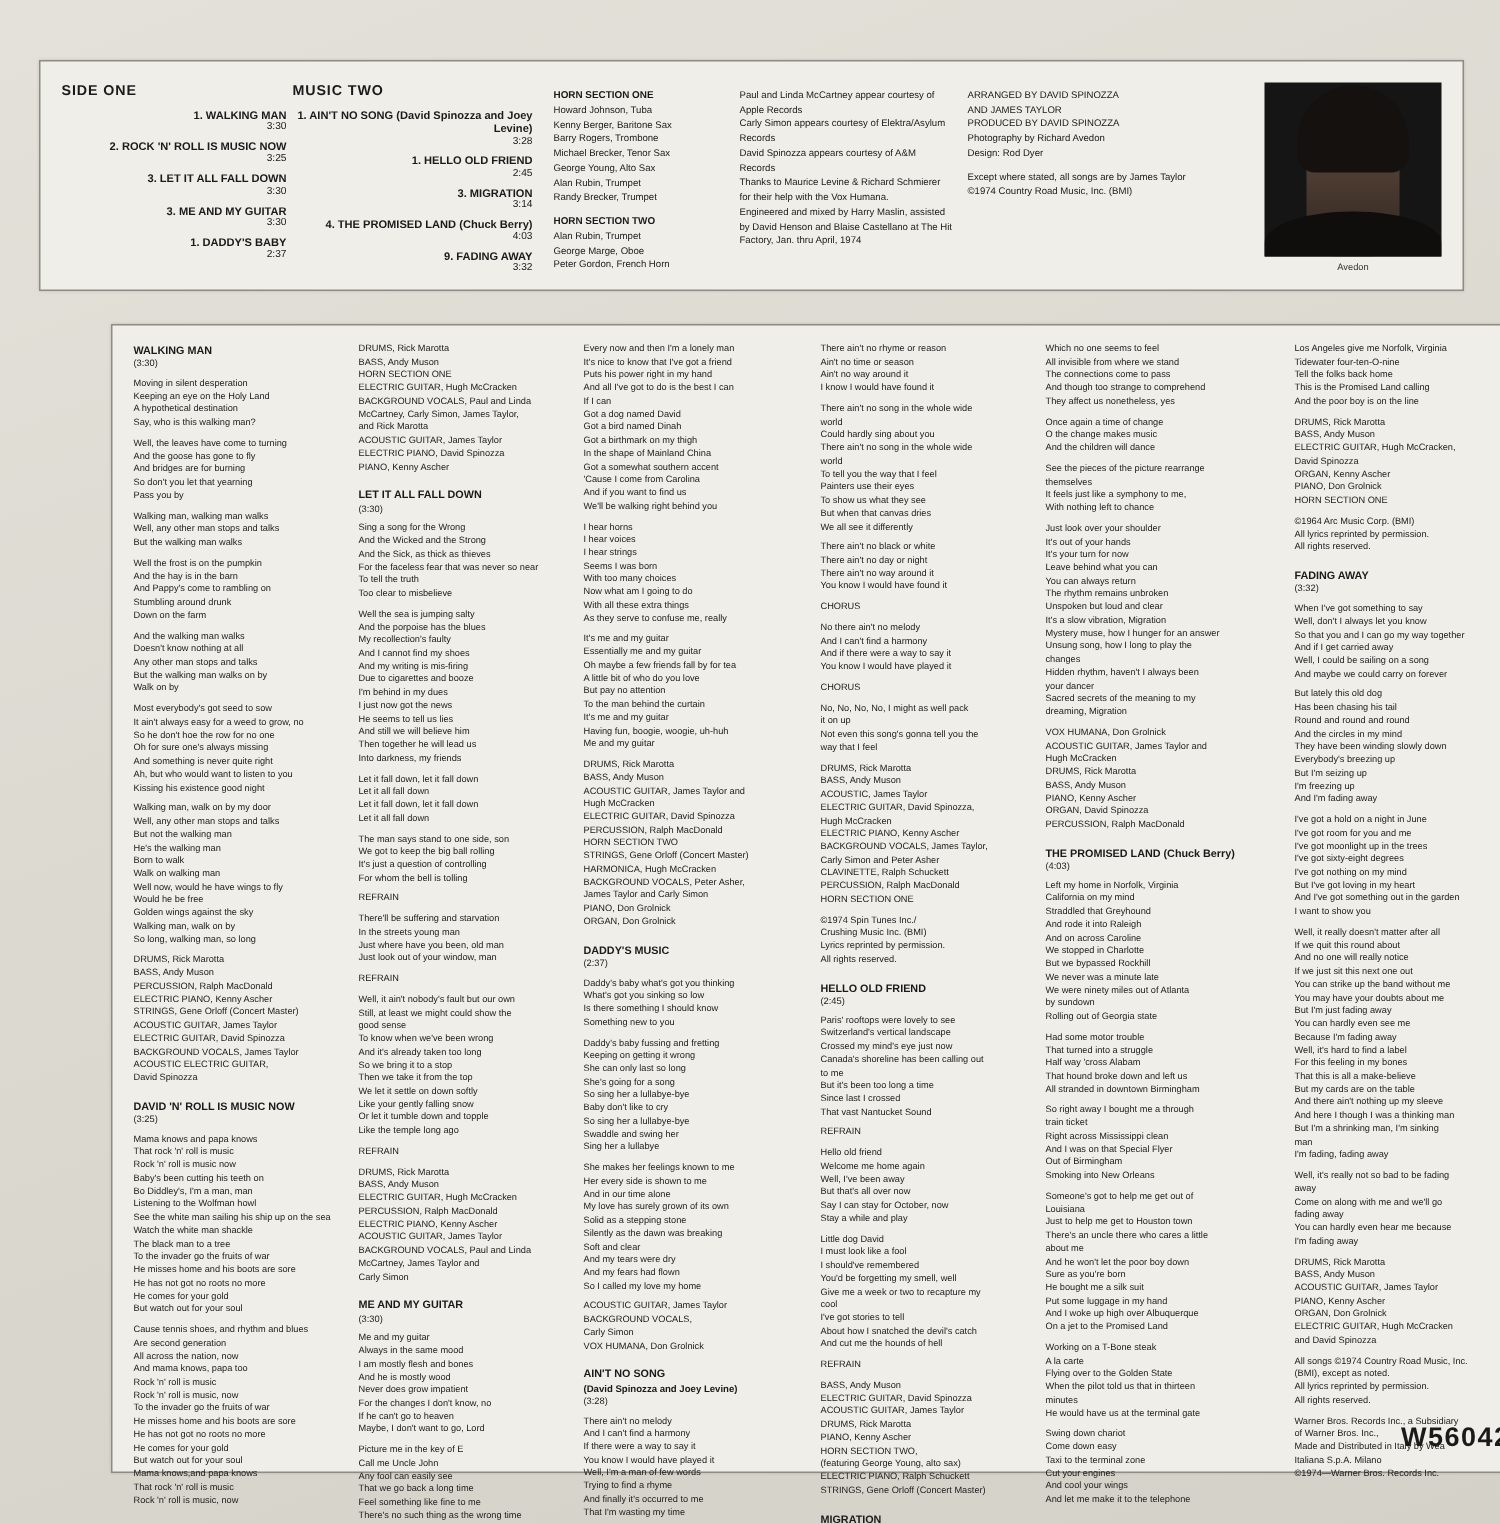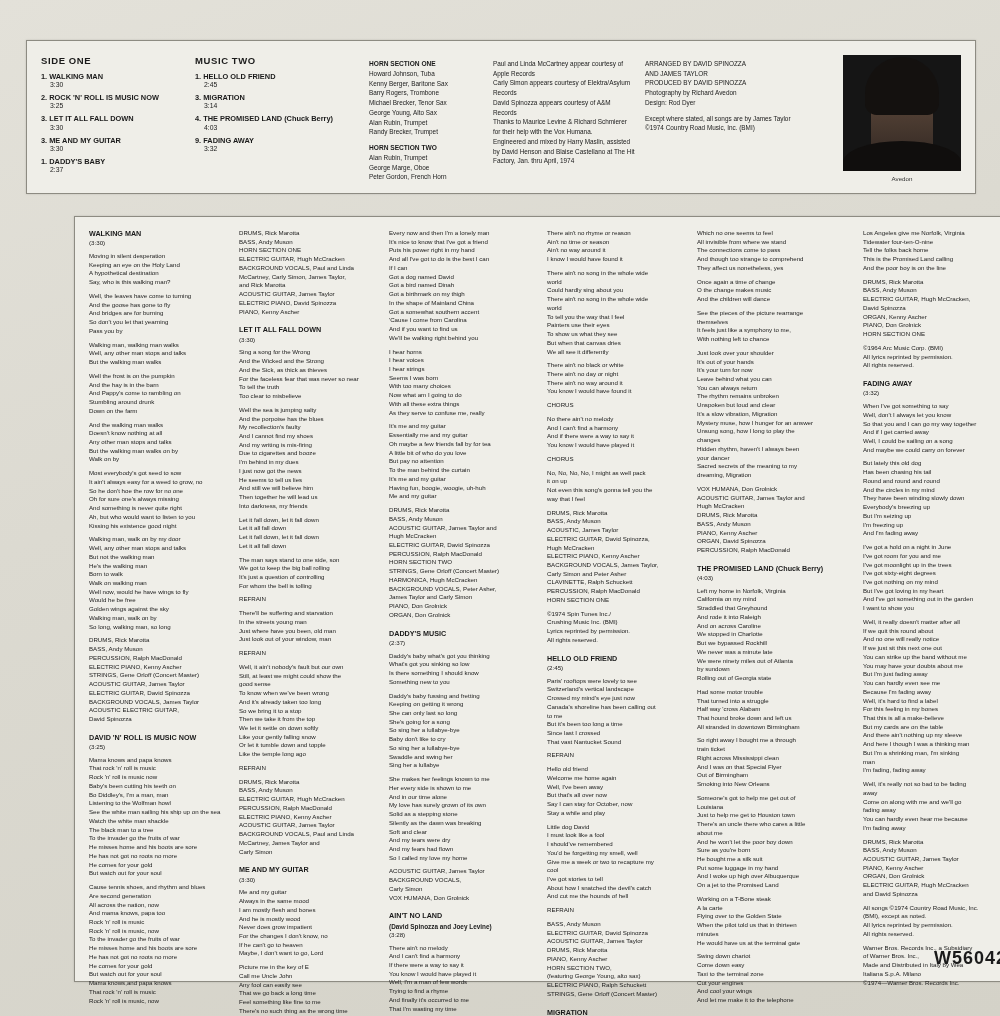--- a/index.html
+++ b/index.html
@@ -21,21 +21,21 @@
     box-shadow:0 0 2px rgba(0,0,0,.15);
   }
   
   #top-panel{left:26px;top:40px;width:948px;height:152px;}
   .tp-inner{position:relative;width:100%;height:100%;text-decoration:underline;}
 
   .side-col{position:absolute;top:14px;}
   #side-one{left:14px;width:150px;}
   #side-two{left:168px;width:160px;}
   .side-head{font-size:9.5px;font-weight:bold;letter-spacing:.6px;margin-bottom:6px;}
-  .trk{font-size:7.4px;font-weight:bold;line-height:1.25;margin-bottom:3.5px;}
+  .trk{font-size:7.4px;font-weight:bold;line-height:1.25;margin-bottom:3.5px;text-align:right;}
   .trk .sub{font-weight:bold;}
   .trk .tm{display:block;font-weight:normal;padding-left:9px;font-size:6.8px;}
 
   #horn-col{position:absolute;left:342px;top:18px;width:112px;}
   #credit-col{position:absolute;left:466px;top:18px;width:142px;}
   #arr-col{position:absolute;left:618px;top:18px;width:158px;}
   .blk-head{font-size:6.6px;font-weight:bold;line-height:1.5;}
   .blk{font-size:6.4px;line-height:1.52;}
   .blk p{margin:0 0 6px 0;}
 
@@ -114,20 +114,25 @@
         <span class="tm">3:30</span>
       </div>
       <div class="trk">
         <span>1. DADDY'S BABY</span>
         <span class="tm">2:37</span>
       </div>
     </div>
 
     <div class="side-col" id="side-two">
       <div class="side-head">MUSIC TWO</div>
+      <div class="trk">
+        <span>1. AIN'T NO SONG</span>
+        <span class="sub">(David Spinozza and Joey Levine)</span>
+        <span class="tm">3:28</span>
+      </div>
       <div class="trk">
         <span>1. HELLO OLD FRIEND</span>
         <span class="tm">2:45</span>
       </div>
       <div class="trk">
         <span>3. MIGRATION</span>
         <span class="tm">3:14</span>
       </div>
       <div class="trk">
         <span>4. THE PROMISED LAND</span>
@@ -431,21 +436,21 @@
 Solid as a stepping stone
 Silently as the dawn was breaking
 Soft and clear
 And my tears were dry
 And my fears had flown
 So I called my love my home</div>
         <div class="cred">ACOUSTIC GUITAR, James Taylor
 BACKGROUND VOCALS,
     Carly Simon
 VOX HUMANA, Don Grolnick</div>
-        <div class="song-title">AIN'T NO LAND</div>
+        <div class="song-title">AIN'T NO SONG</div>
         <div class="song-sub">(David Spinozza and Joey Levine)</div>
         <div class="song-dur">(3:28)</div>
         <div class="lyr">There ain't no melody
 And I can't find a harmony
 If there were a way to say it
 You know I would have played it
 Well, I'm a man of few words
 Trying to find a rhyme
 And finally it's occurred to me
 That I'm wasting my time</div>

